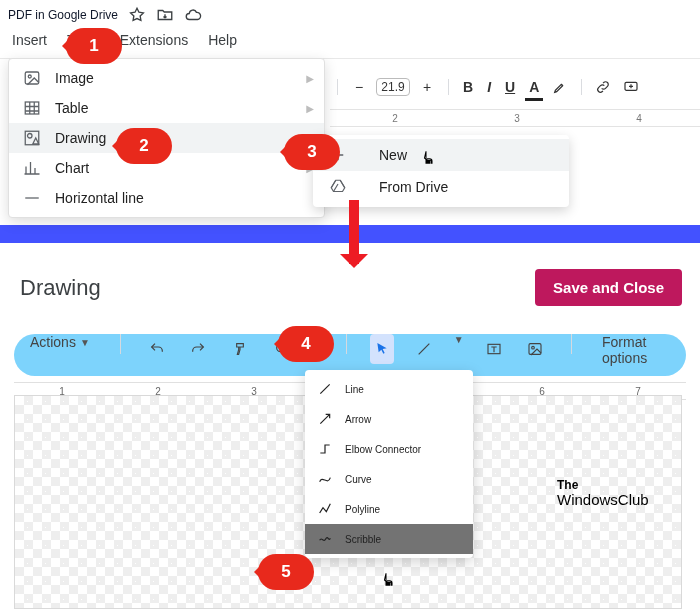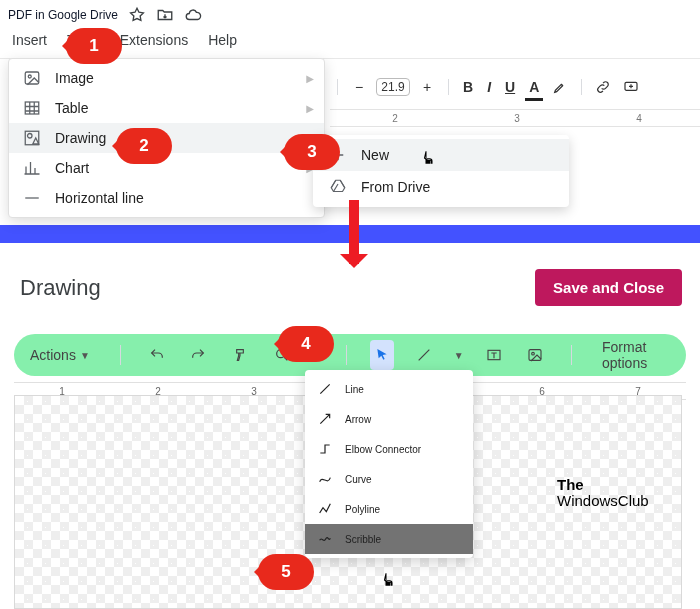--- a/index.html
+++ b/index.html
@@ -31,21 +31,21 @@
   }
   .insert-menu .row.hov { background: #f1f3f4; }
   .insert-menu .row .arr { position:absolute; right:10px; color:#bdbdbd; font-size:10px; }
   .insert-menu .ico { width:18px; height:18px; display:flex; align-items:center; justify-content:center; color:#5f6368; }
 
   .sub-menu {
     position: absolute; left: 313px; top: 135px;
     width: 256px; background: #fff; border-radius: 4px;
     box-shadow: 0 4px 12px rgba(0,0,0,.17); padding: 4px 0; z-index: 14;
   }
-  .sub-menu .row { height: 32px; display:flex; align-items:center; gap:14px; padding:0 16px; cursor:pointer; }
+  .sub-menu .row { height: 32px; display:flex; align-items:center; gap:32px; padding:0 16px; cursor:pointer; }
   .sub-menu .row.hov { background: #f1f3f4; }
   .sub-menu .ico { width:18px; height:18px; display:flex; align-items:center; justify-content:center; color:#5f6368; }
 
   .top-ruler { position:absolute; left:330px; right:0; top:109px; height:18px;
     background:#fff; border-top:1px solid #e3e3e3; border-bottom:1px solid #e3e3e3;
     display:flex; align-items:center; font-size:10px; color:#777; padding-left: 4px;
   }
   .top-ruler span { flex:1; text-align:center; }
 
   .top-toolbar {
@@ -63,21 +63,21 @@
   .blue-bar { position:absolute; left:0; right:0; top:225px; height:18px; background:#4352ff; }
 
   
   .drawing-pane { position:absolute; left:0; right:0; top:255px; bottom:0; background:#fff; }
   .draw-head { display:flex; justify-content:space-between; align-items:center; padding: 14px 18px 10px 20px; }
   .draw-head h1 { margin:0; font-size:22px; font-weight:400; color:#3c4043; }
   .btn-primary { background:#be185d; color:#fff; border:none; font-size:15px; font-weight:600; border-radius:4px; padding:10px 18px; cursor:pointer; }
 
   .draw-toolbar {
     margin: 18px 14px 0 14px; height: 42px; border-radius: 24px;
-    background:#86efac; display:flex; align-items:center; padding: 0 10px;
+    background:#7dd3fc; display:flex; align-items:flex-start; padding: 0 10px;
     gap: 18px; color:#444;
   }
   .draw-toolbar .dbtn { width:30px; height:30px; display:flex; align-items:center; justify-content:center; border-radius:4px; cursor:pointer; }
   .draw-toolbar .dbtn.sel { background:#d3e2fd; }
   .draw-toolbar .dbtn svg { width:16px; height:16px; }
   .draw-toolbar .sep { width:1px; height:20px; background:#d5d9df; margin:0 6px; }
   .draw-toolbar .actions { font-size:14px; display:flex; align-items:center; gap:4px; padding:0 6px; cursor:pointer; }
   .draw-toolbar .fmt { font-size:14px; margin-left: 6px; }
 
   .draw-ruler { position:relative; margin: 6px 14px 0 14px; height:18px;
@@ -92,21 +92,21 @@
     background-image:
       linear-gradient(45deg,#eee 25%,transparent 25%),
       linear-gradient(-45deg,#eee 25%,transparent 25%),
       linear-gradient(45deg,transparent 75%,#eee 75%),
       linear-gradient(-45deg,transparent 75%,#eee 75%);
     background-size:18px 18px;
     background-position:0 0,0 9px,9px -9px,-9px 0;
     border:1px solid #d9d9d9;
   }
   .brand { position:absolute; right: 26px; top: 80px; width: 98px; color:#000; font-family: Arial; }
-  .brand b { font-size: 15px; }
+  .brand b { font-size: 12px; }
   .brand div { font-size: 15px; line-height: 1.05; }
 
   .line-menu {
     position: absolute; left: 305px; top: 370px;
     width: 168px; background:#fff; border-radius:4px;
     box-shadow: 0 4px 14px rgba(0,0,0,.18); padding:4px 0; z-index:20;
   }
   .line-menu .row { height:30px; padding:0 12px; display:flex; align-items:center; gap:12px; cursor:pointer; font-size:10px;}
   .line-menu .row.hov { background:#737373; }
   .line-menu .ico { width:16px; height:16px; display:flex; align-items:center; justify-content:center; }

